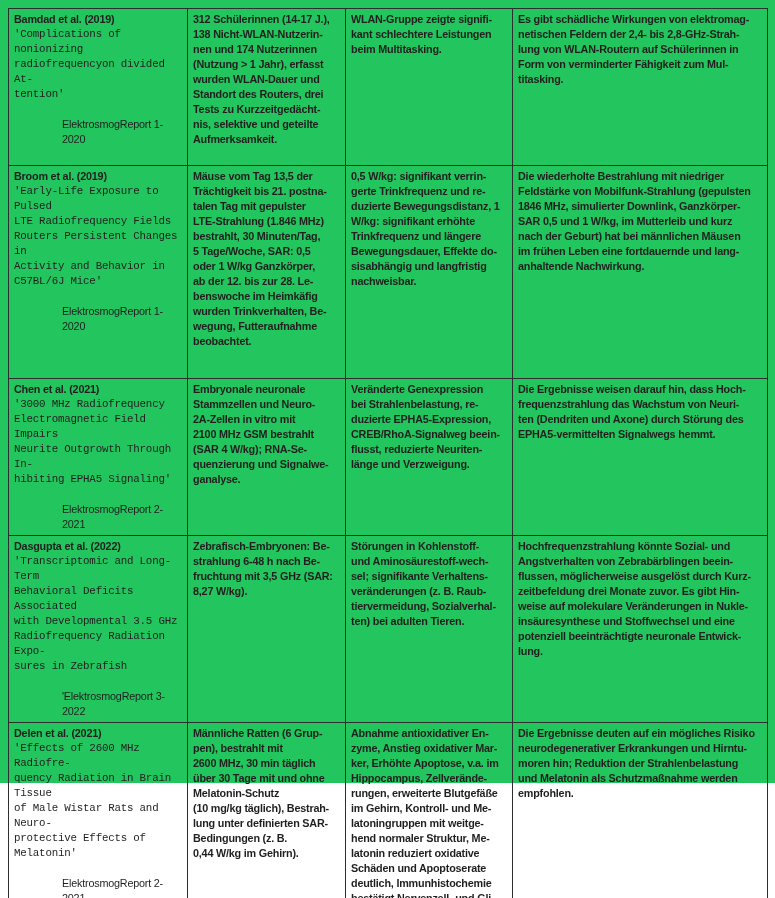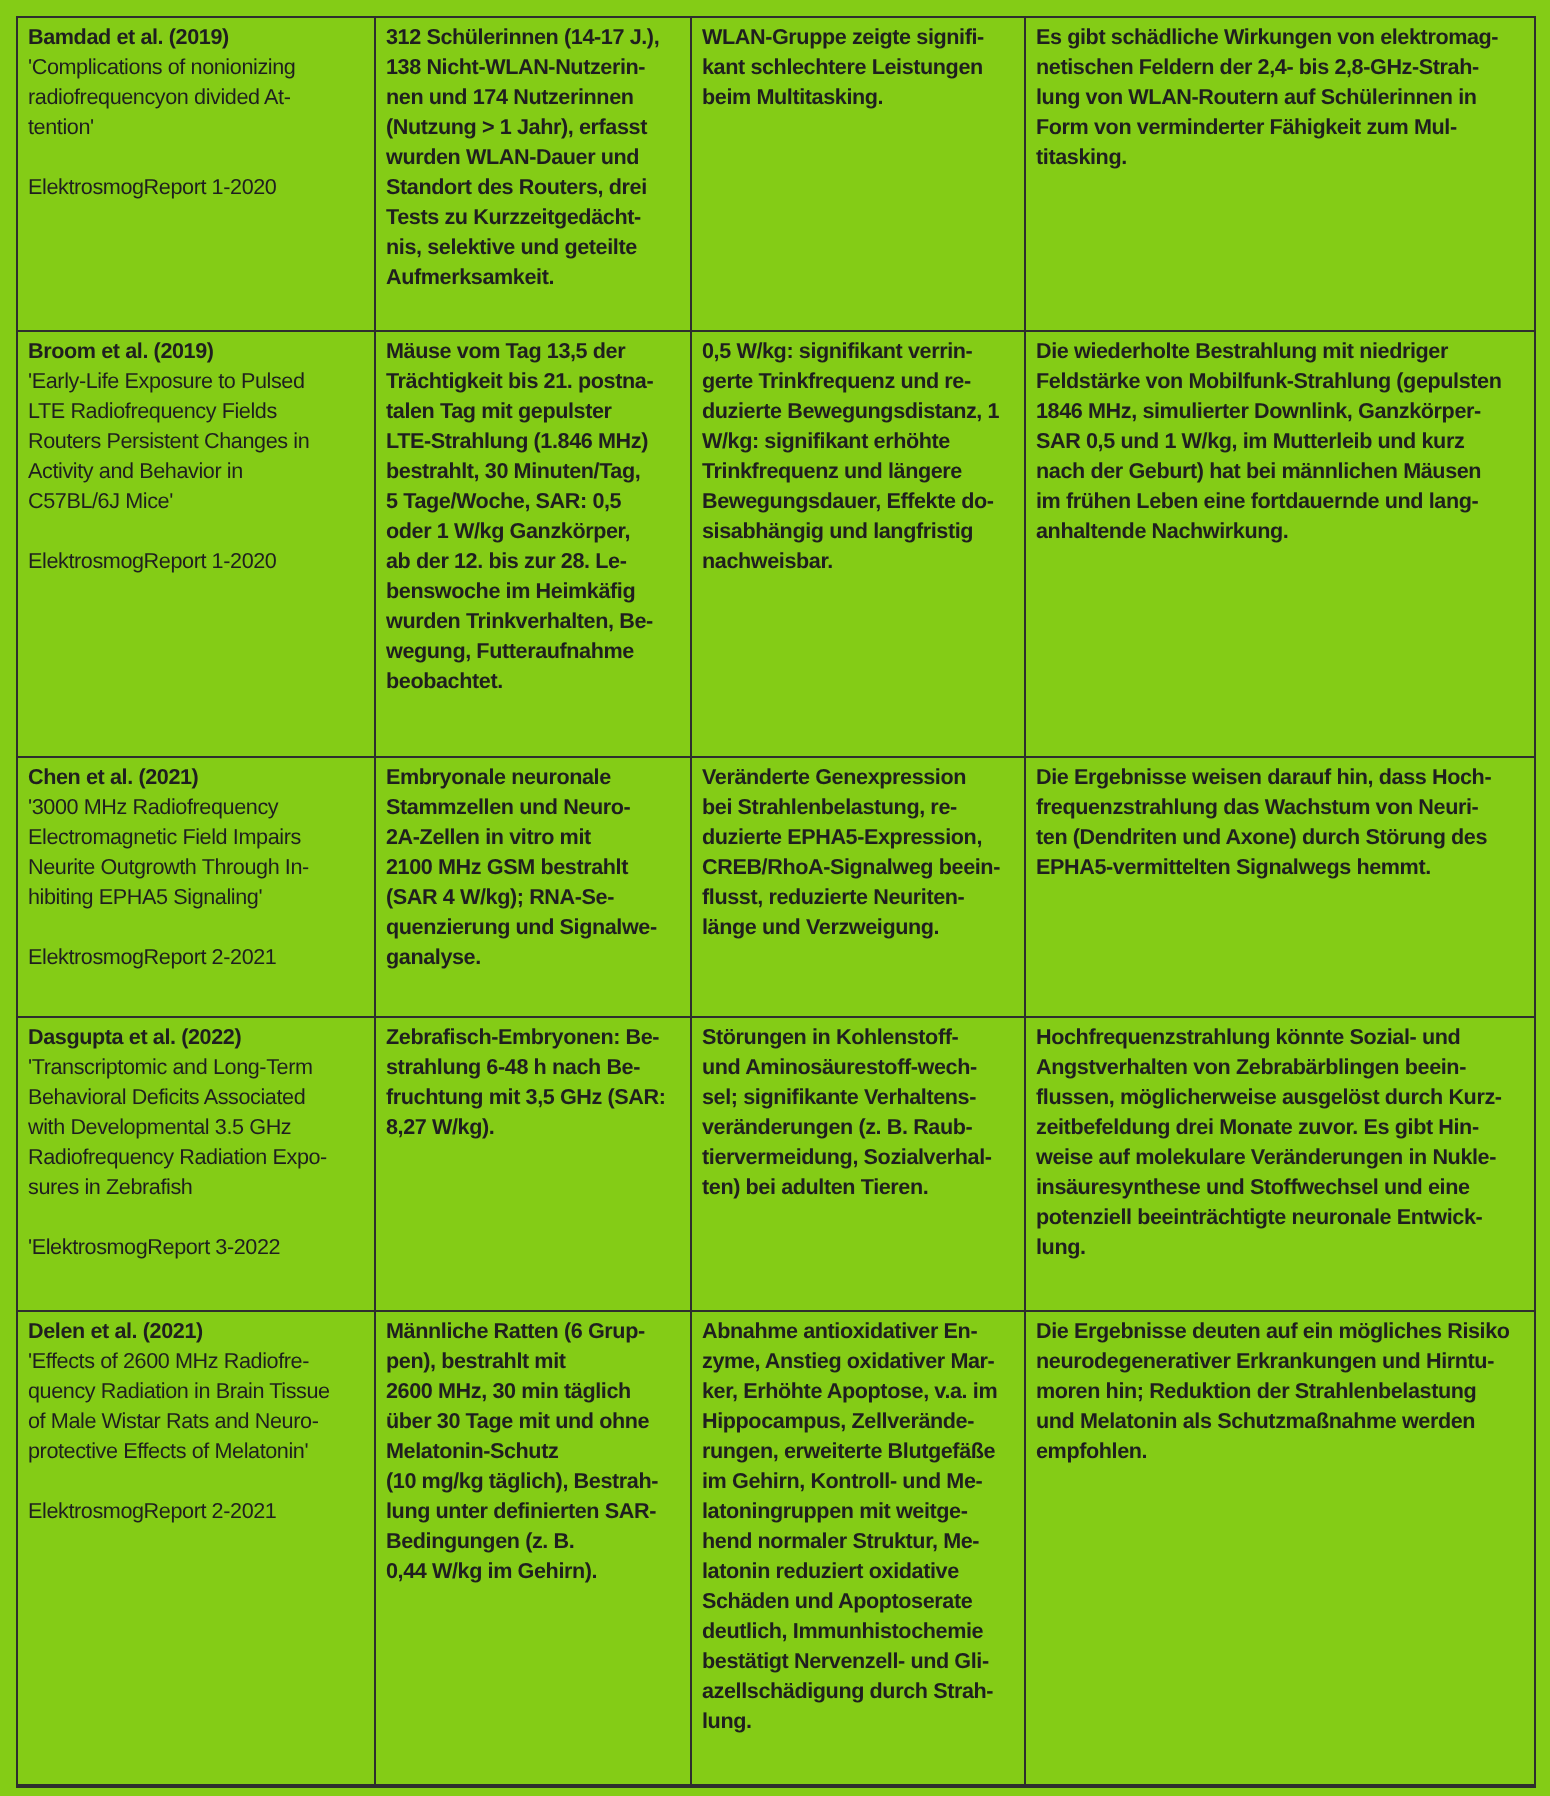--- a/index.html
+++ b/index.html
@@ -6,22 +6,22 @@
     margin: 0;
     padding: 0;
     background: #ffffff;
     width: 775px;
     height: 898px;
     overflow: hidden;
   }
   .page {
     position: relative;
     width: 775px;
-    height: 898px;
-    background: #84cc16;
+    height: 783px;
+    background: #22c55e;
     font-family: "Liberation Sans", sans-serif;
     color: #1f1f1f;
   }
   table.doc-table {
     position: absolute;
     left: 8px;
     top: 8px;
     width: 759px;
     border-collapse: collapse;
     table-layout: fixed;
@@ -36,22 +36,22 @@
     line-height: 15px;
     letter-spacing: -0.2px;
     overflow: hidden;
   }
   tr.row-1 { height: 157px; }
   tr.row-2 { height: 213px; }
   tr.row-3 { height: 130px; }
   tr.row-4 { height: 147px; }
   tr.row-5 { height: 237px; }
   .author { font-weight: bold; white-space: pre-line; }
-  .title  { white-space: pre-line; }
-  .report { white-space: pre-line; margin-top: 15px; }
+  .title  { white-space: pre-line; font-family: Liberation Mono, monospace; }
+  .report { white-space: pre-line; margin-top: 15px; margin-left: 48px; }
   .celltext { white-space: pre-line; font-weight: bold; }
 </style>
 </head>
 <body>
 
 <div class="page">
   <table class="doc-table">
     <colgroup>
       <col style="width:179px">
       <col style="width:158px">

